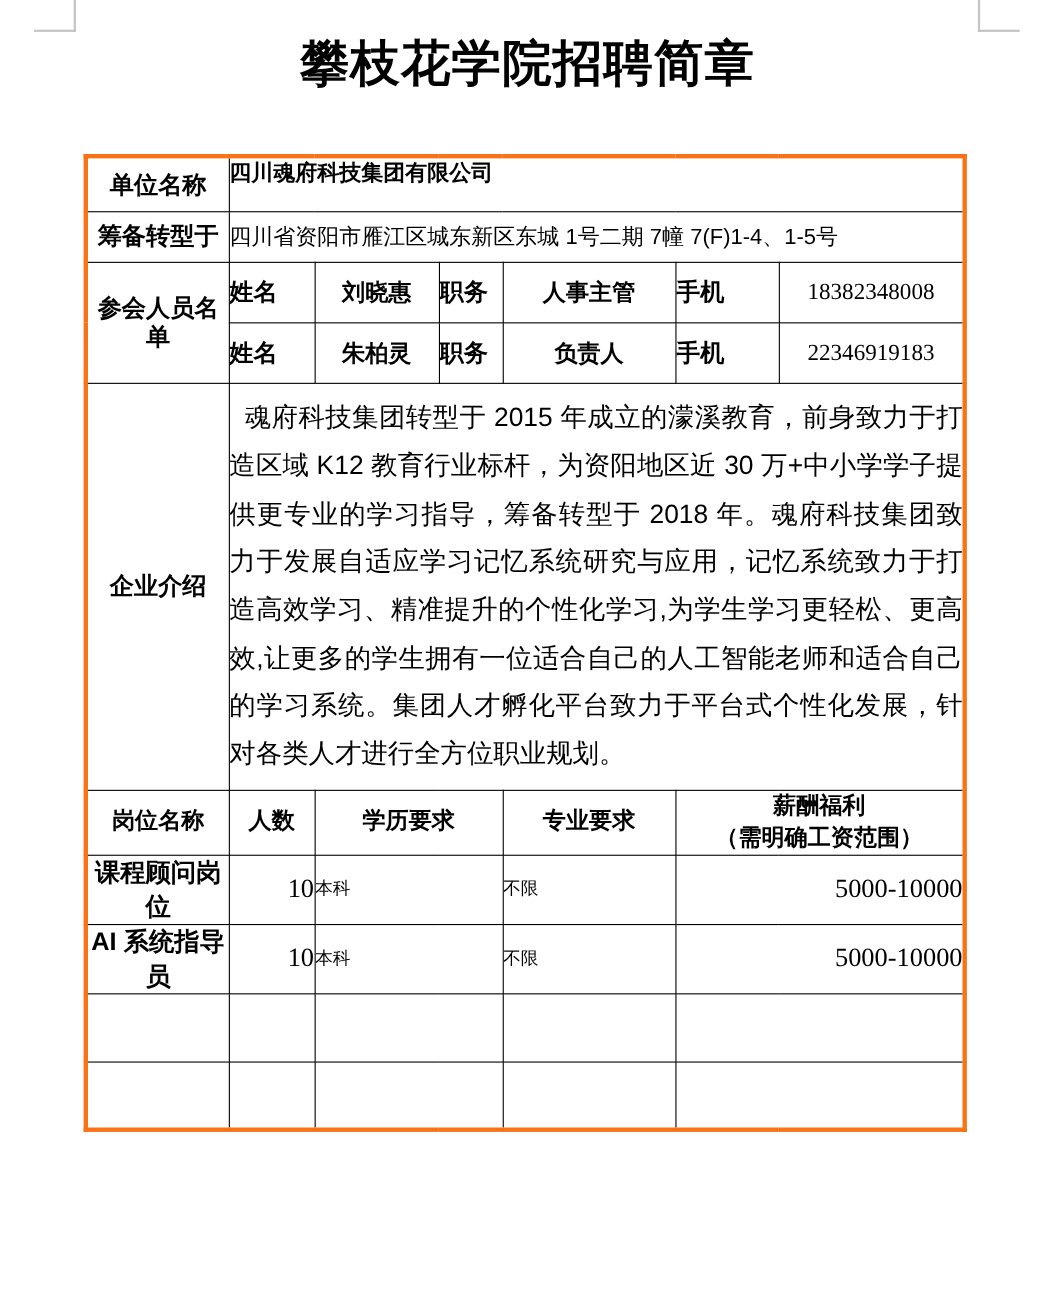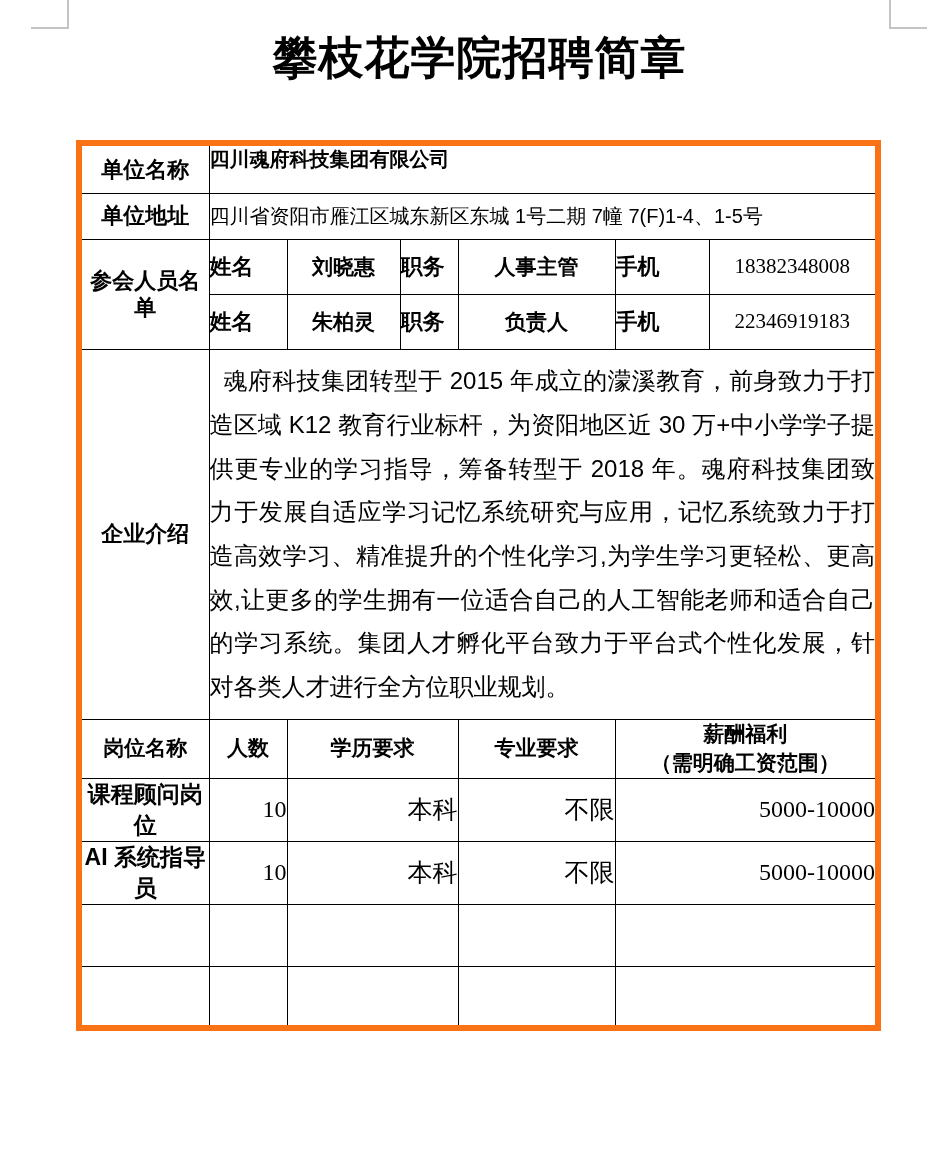--- a/index.html
+++ b/index.html
@@ -33,21 +33,21 @@
     letter-spacing: 1px;
     color: #000;
   }
 
   table.main {
     position: absolute;
     left: 76px; top: 140px;
     border-collapse: collapse;
     table-layout: fixed;
     width: 801px;
-    border: 6px solid #f97316;
+    border: 4px solid #f97316;
     padding-left: 20px;
   }
   table.main td, table.main th {
     border: 1px solid #000;
     padding: 0;
     overflow: hidden;
   }
 
   .label-cell {
     font-weight: bold;
@@ -109,22 +109,22 @@
   }
   .job-name {
     font-weight: bold;
     font-size: 23px;
     text-align: center;
     vertical-align: middle;
     line-height: 1.35;
     padding: 0 14px;
   }
   .job-val {
-    font-size: 25px;
-    text-align: right;
+    font-size: 16px;
+    text-align: left;
     vertical-align: middle;
   }
   .job-num {
     font-family: Liberation Serif, serif;
     font-size: 24px;
     text-align: right;
     vertical-align: middle;
   }
 
   tr.r1  { height: 50px; }
@@ -161,21 +161,21 @@
       <col style="width:169px">
     </colgroup>
 
     <tbody>
         <tr class="r1">
       <td class="label-cell">单位名称</td>
       <td class="value-cell value-top" colspan="6">四川魂府科技集团有限公司</td>
     </tr>
 
     <tr class="r2">
-      <td class="label-cell">单位地址</td>
+      <td class="label-cell">筹备转型于</td>
       <td class="value-cell" colspan="6">四川省资阳市雁江区城东新区东城 1号二期 7幢 7(F)1-4、1-5号</td>
     </tr>
 
     <tr class="r3">
       <td class="label-cell attendees-label" rowspan="2">参会人员名单</td>
       <td class="small-label">姓名</td>
       <td class="attendee-val">刘晓惠</td>
       <td class="small-label narrow">职务</td>
       <td class="attendee-val">人事主管</td>
       <td class="small-label">手机</td>

